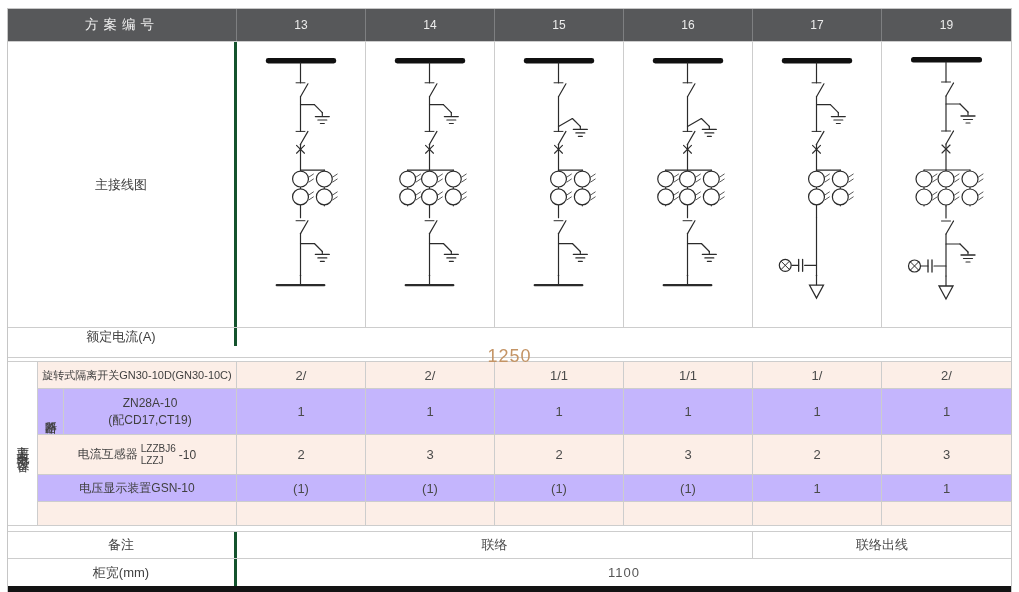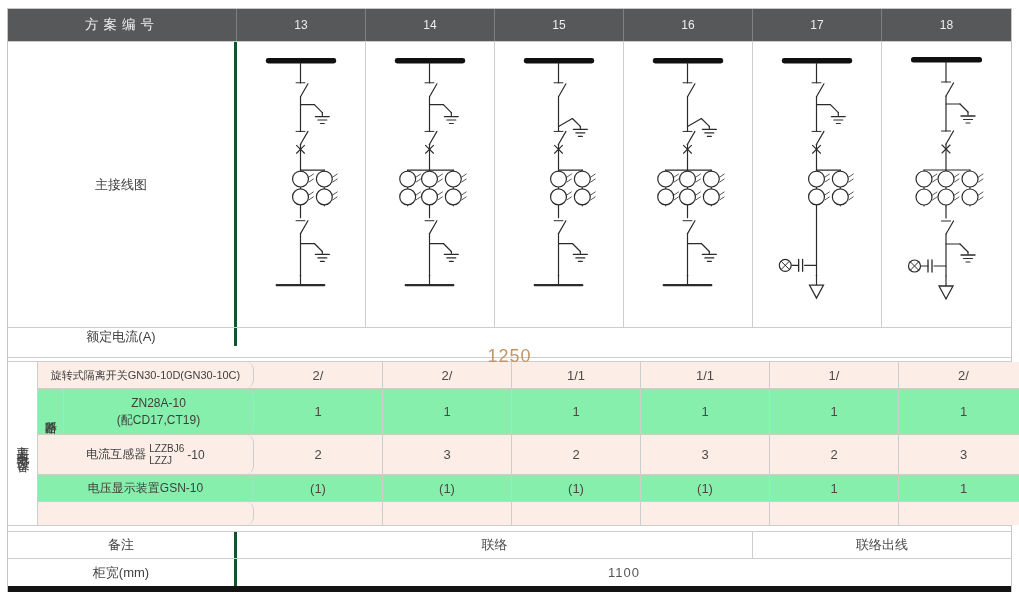--- a/index.html
+++ b/index.html
@@ -33,24 +33,24 @@
 
   .gap { height:4px; background:#fff; border-bottom:1px solid #cdcdcd; }
   .gap2 { height:6px; background:#fff; border-bottom:1px solid #cdcdcd; }
 
   
   .equip { display:flex; border-bottom:1px solid #cdcdcd; }
   .equip-group { width:30px; border-right:1px solid #cdcdcd; display:flex; align-items:center;
                  justify-content:center; writing-mode:vertical-rl; text-orientation:upright;
                  font-size:13px; letter-spacing:3px; background:#fff; }
   .equip-rows { flex:1; }
-  .erow { display:flex; border-bottom:1px solid #cdcdcd; background:#86efac; }
+  .erow { display:flex; border-bottom:1px solid #cdcdcd; background:#c4b5fd; }
   .erow:last-child { border-bottom:none; }
-  .elabel { width:216px; border-right:1px solid #cdcdcd; display:flex; align-items:center;
-            justify-content:center; font-size:12px; text-align:center;border-radius:8px; }
+  .elabel { width:199px; border-right:1px solid #cdcdcd; display:flex; align-items:center;
+            justify-content:center; font-size:12px; text-align:center; }
   .pink, .pink .elabel, .pink .cell { background:#fceee7; }
   .r1 { height:27px; } .r1 .elabel { font-size:11px; }
   .r2 { height:46px; }
   .r3 { height:40px; }
   .r4 { height:27px; }
   .r5 { height:23px; }
   .breaker-label { padding:0; }
   .vlabel { width:26px; height:100%; border-right:1px solid #cdcdcd; display:flex; align-items:center;
             justify-content:center; writing-mode:vertical-rl; text-orientation:upright; font-size:12px; }
   .btext { flex:1; text-align:center; font-size:12px; line-height:1.4; }
@@ -74,21 +74,21 @@
 <div class="table">
 
   <div class="row header-row">
     <div class="lcell">方案编号</div>
     <div class="vals">
         <div class="cell">13</div>
         <div class="cell">14</div>
         <div class="cell">15</div>
         <div class="cell">16</div>
         <div class="cell">17</div>
-        <div class="cell">18</div>
+        <div class="cell">19</div>
       </div>
   </div>
 
   <div class="row diagram-row">
     <div class="lcell">主接线图</div>
     <div class="vals">
         <div class="cell dcell">
           <svg viewBox="0 0 129 285" width="129" height="285">
             <rect x="29" y="15" width="71" height="5.5" rx="2.5" fill="#101010"></rect>
             <line x1="64" y1="20" x2="64" y2="40" stroke="#2b2b2b" stroke-width="1.2" stroke-linecap="round"></line>

